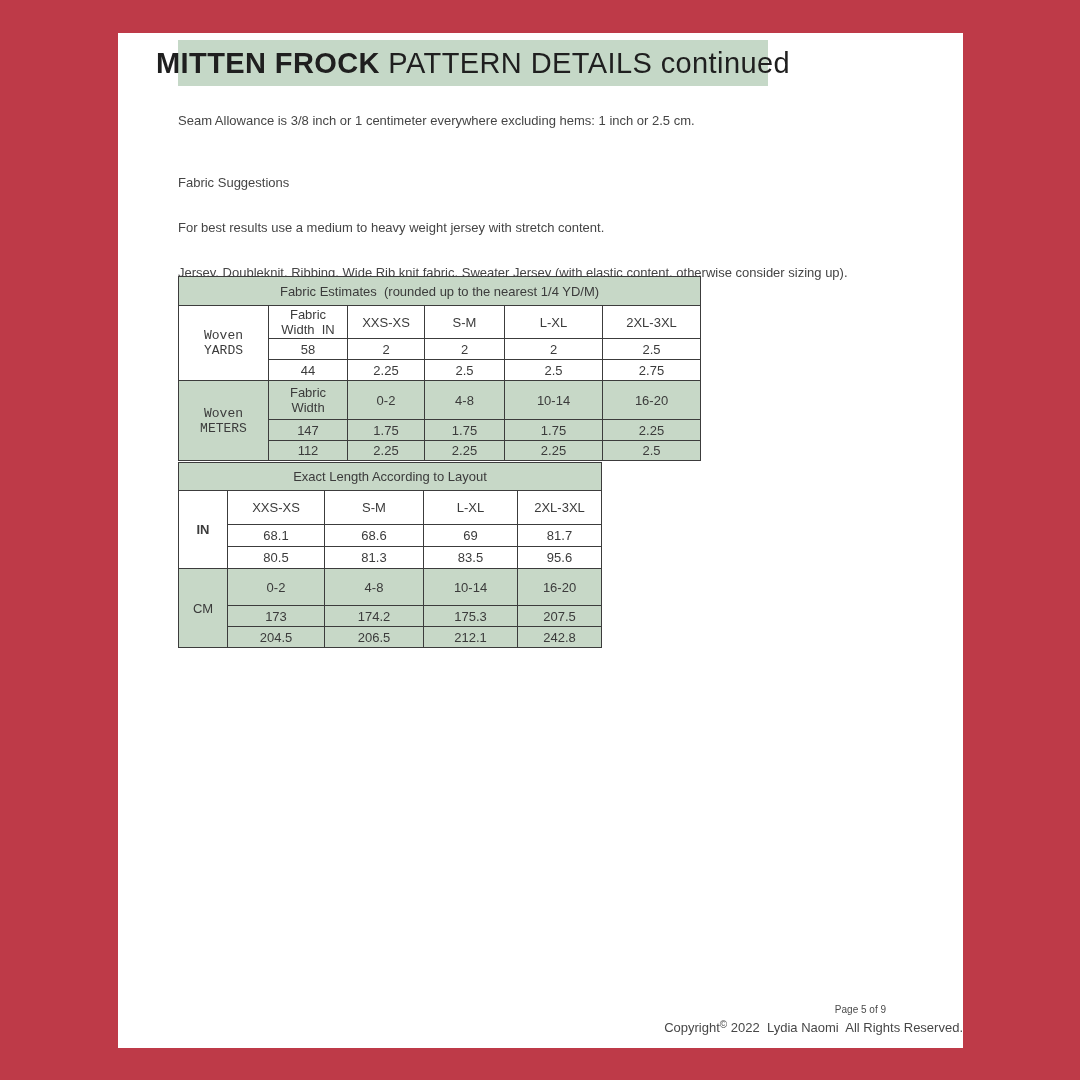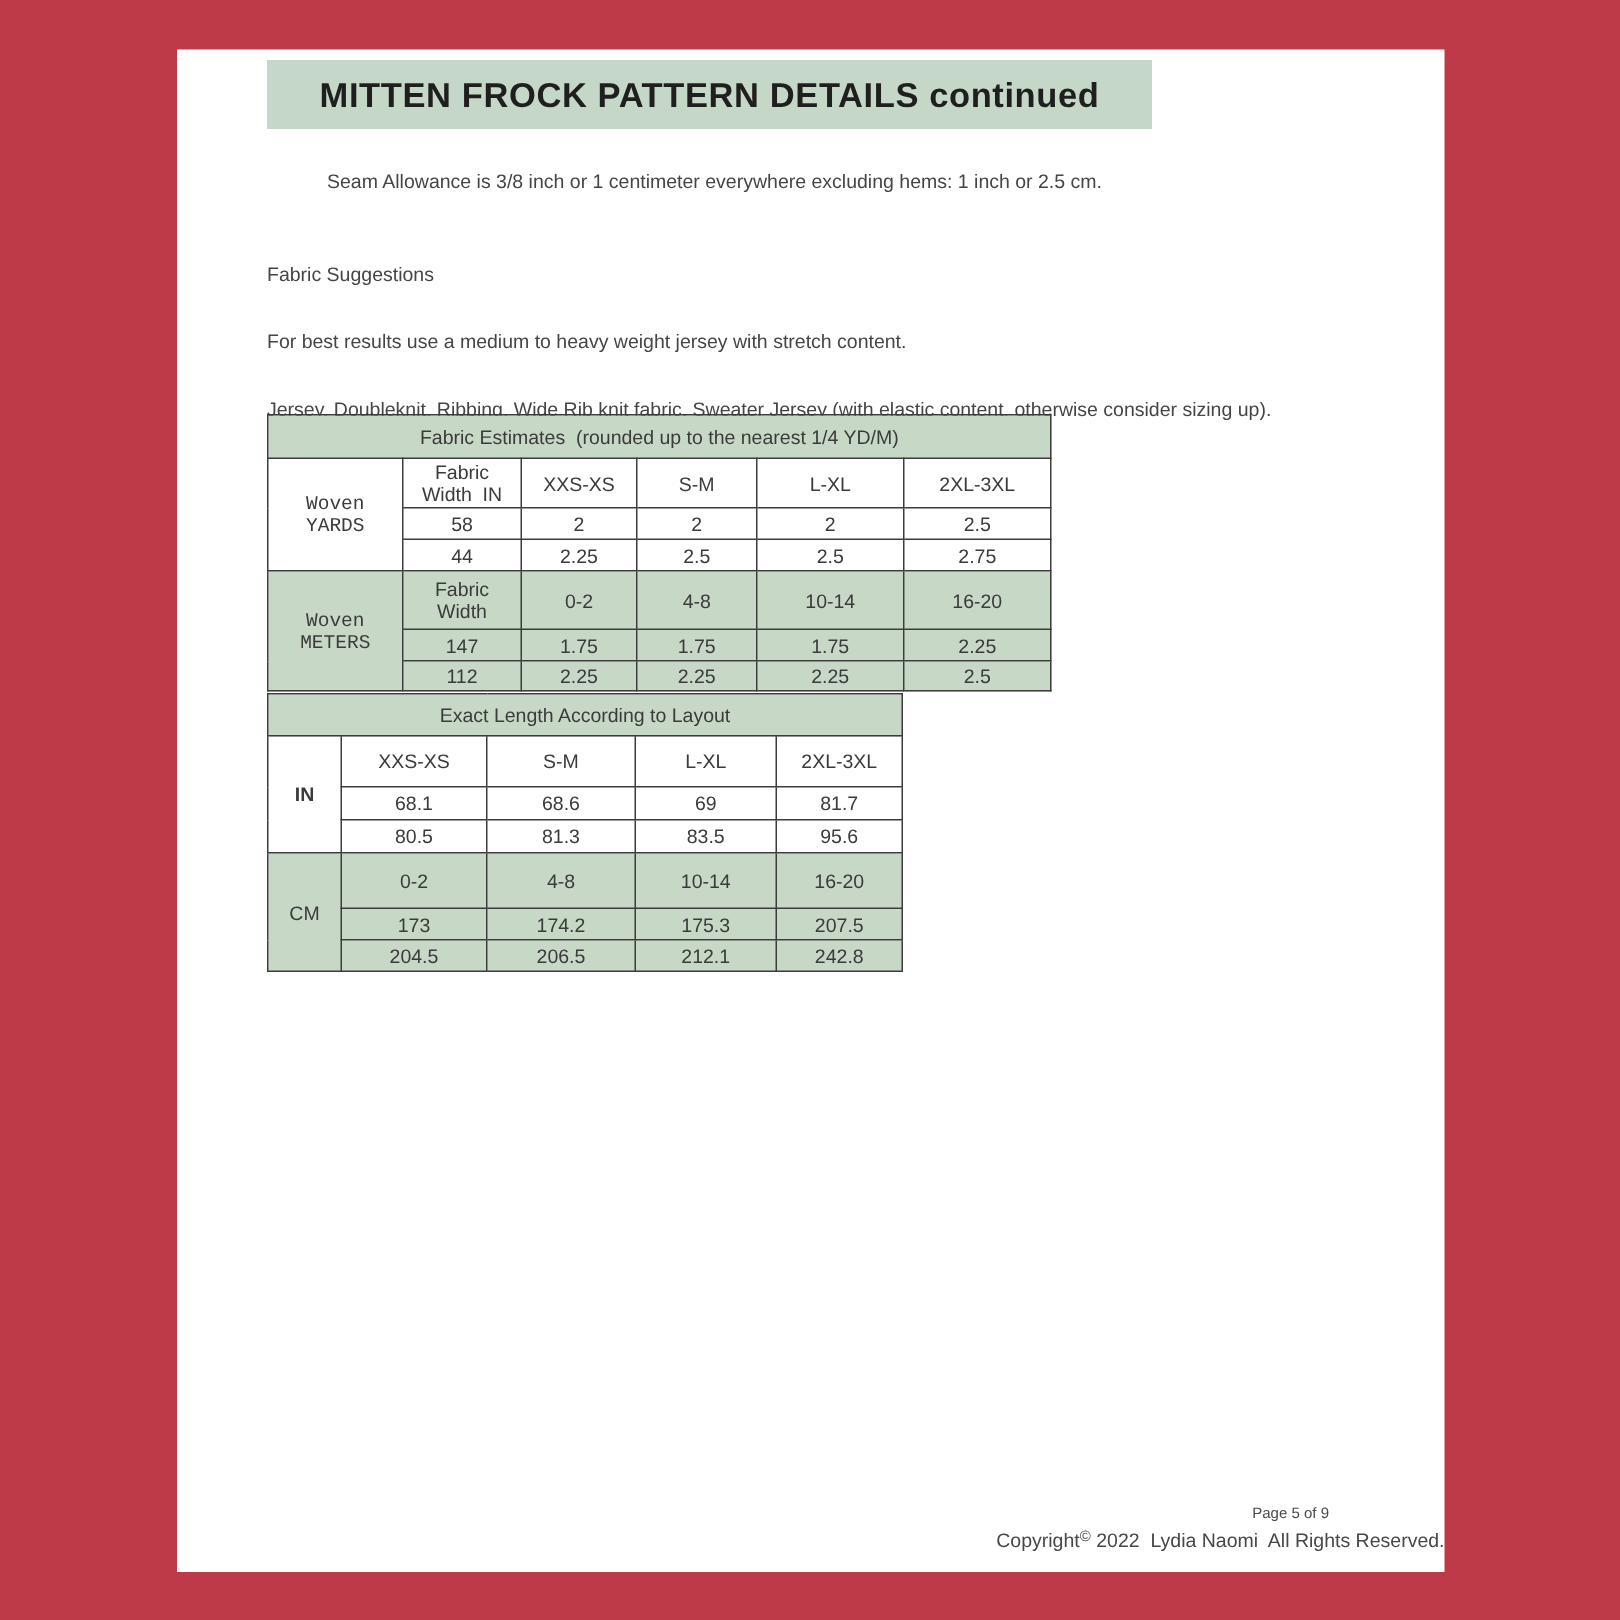--- a/index.html
+++ b/index.html
@@ -15,36 +15,36 @@
     left: 118px; top: 33px;
     width: 845px; height: 1015px;
     background: #ffffff;
   }
   .banner {
     position: absolute;
     left: 60px; top: 7px;
     width: 590px; height: 46px;
     background: #c5d8c7;
     display: flex; align-items: center; justify-content: center;
-    font-size: 23px;
+    font-size: 29px;
     color: #1f1f1f;
     letter-spacing: 0.4px;
     white-space: pre;
   }
   .banner .brand { font-weight: 700; }
-  .banner .rest  { font-weight: 700; }
+  .banner .rest  { font-weight: 400; }
   .intro {
     position: absolute;
     left: 60px;
     color: #454545;
     font-size: 13px;
     line-height: 15px;
     white-space: pre-wrap;
   }
-  .seam-line { top: 80px; margin-left: 40px; }
+  .seam-line { top: 80px; }
   .fabric-block { top: 112px; }
   table.tbl {
     position: absolute;
     left: 60px;
     border-collapse: collapse;
     table-layout: fixed;
     border: 1.5px solid #3c3c3c;
   }
   .t1 { top: 209px; width: 522px; margin-top: 34px; }
   .t2 { top: 429px; width: 423px; }

